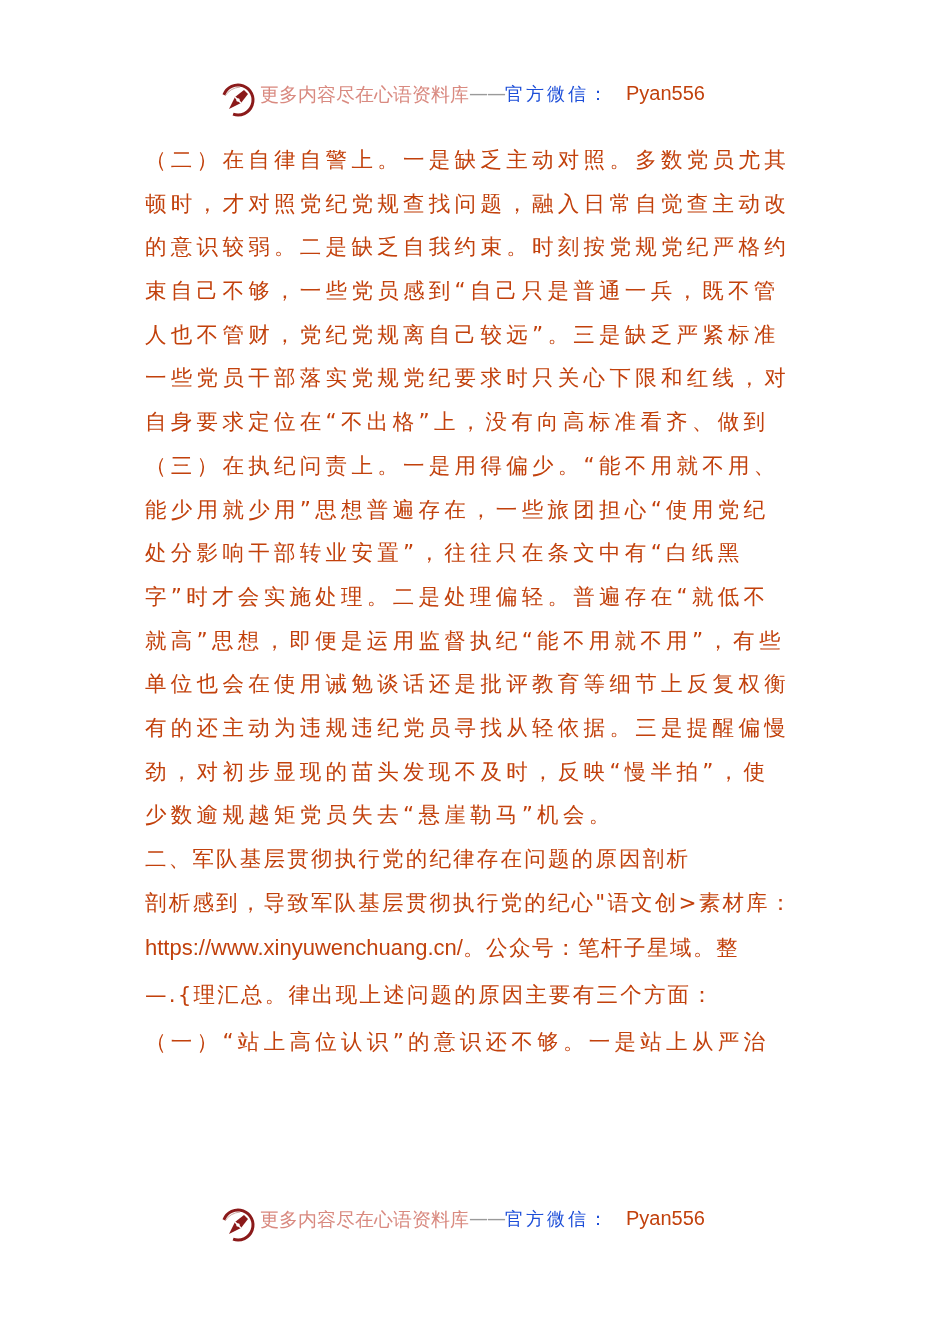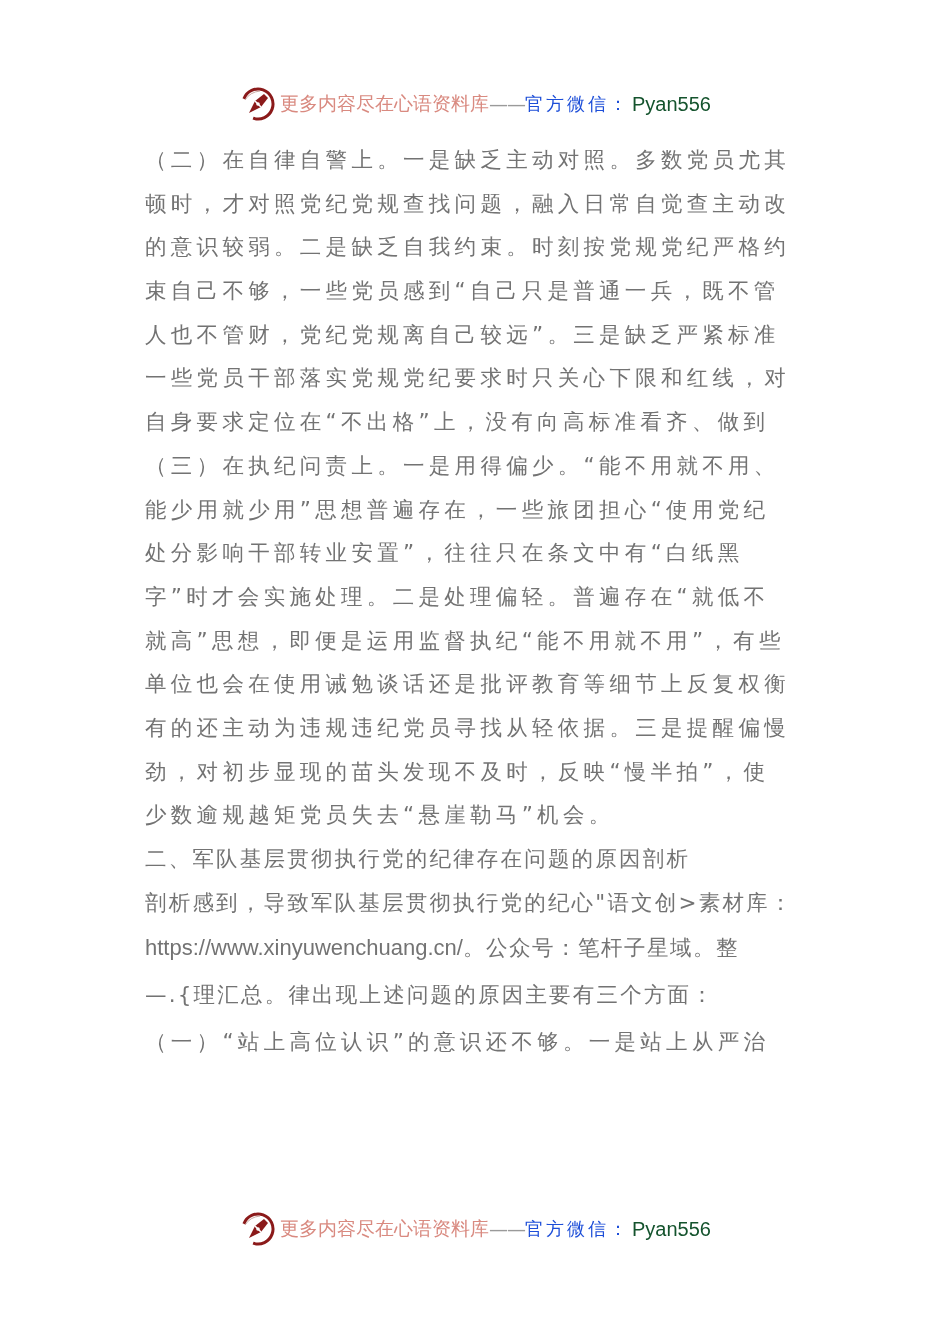--- a/index.html
+++ b/index.html
@@ -10,24 +10,24 @@
     body {
       width: 950px;
       height: 1344px;
       position: relative;
       overflow: hidden;
       font-family: "DejaVu Sans", sans-serif;
       color: #1a1a1a;
     }
     .watermark {
       position: absolute;
-      left: 240px;
+      left: 220px;
       height: 44px;
       display: flex;
-      align-items: center;
+      align-items: flex-start;
       white-space: nowrap;
     }
     .watermark.top { top: 82px; }
     .watermark.bottom { top: 1207px; }
     .wm-logo {
       width: 36px;
       height: 36px;
       margin-right: 4px;
       flex: 0 0 36px;
     }
@@ -42,38 +42,38 @@
       font-size: 19px;
       letter-spacing: -1px;
     }
     .wm-grey {
       color: #1d4ed8;
       font-family: "DejaVu Serif", serif;
       font-size: 18px;
       letter-spacing: 3px;
     }
     .wm-id {
-      color: #14532d;
+      color: #c2410c;
       font-family: "Liberation Sans", sans-serif;
       font-size: 20px;
-      margin-left: 2px;
+      margin-left: 16px;
     }
     .page-body {
       position: absolute;
       left: 145px;
       top: 138px;
       width: 670px;
     }
     .line {
       height: 43.7px;
       line-height: 43.7px;
       font-size: 21.5px;
       letter-spacing: 4.3px;
       white-space: nowrap;
-      color: #737373;
+      color: #c2410c;
     }
     .line.tight {
       letter-spacing: 2.2px;
     }
     .line.url-line {
       letter-spacing: 1.5px;
       height: 47px;
       line-height: 47px;
     }
     .line.after-url {

